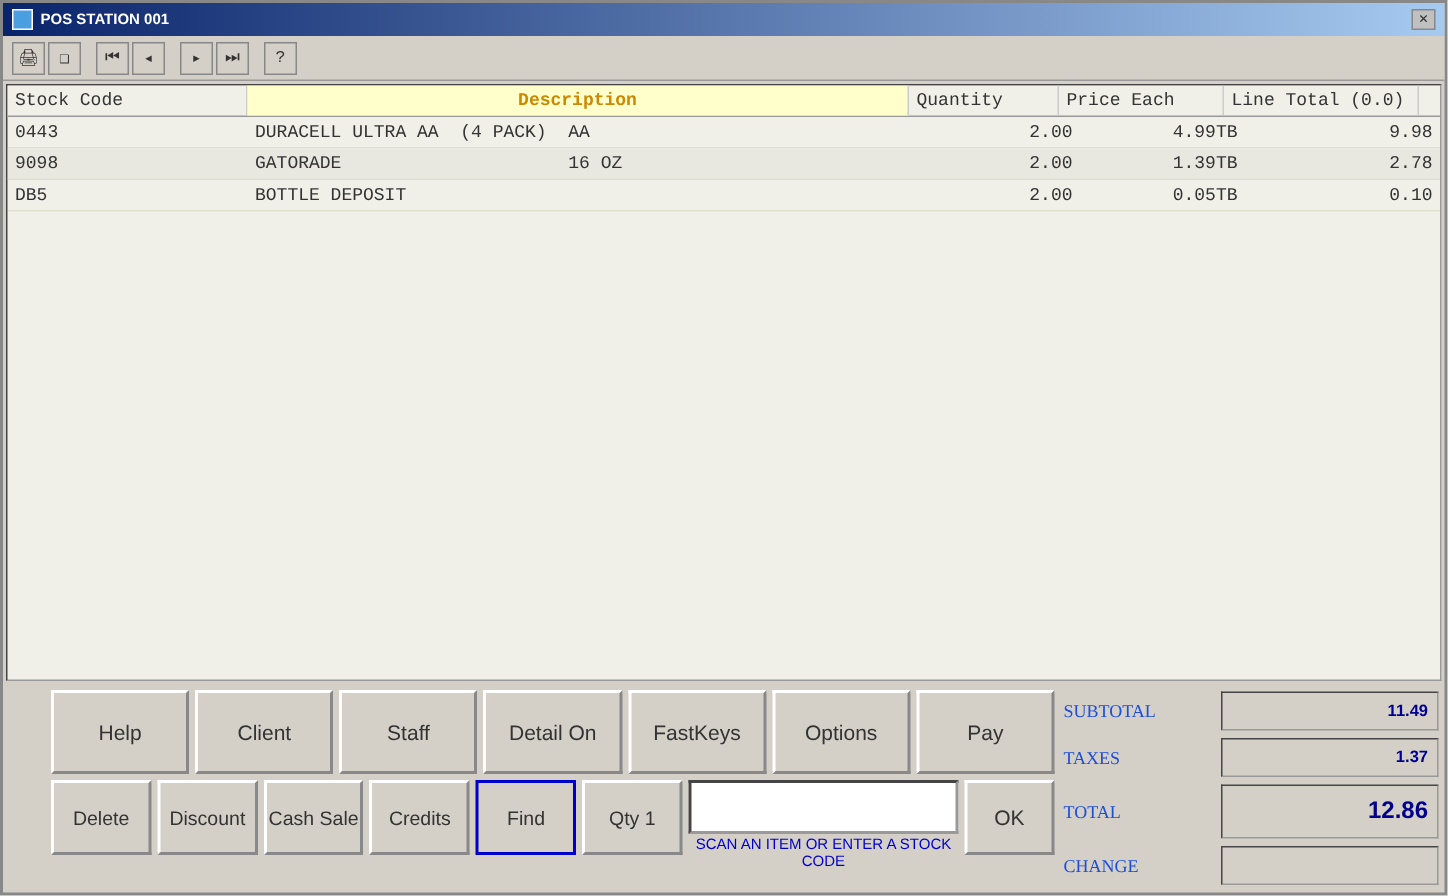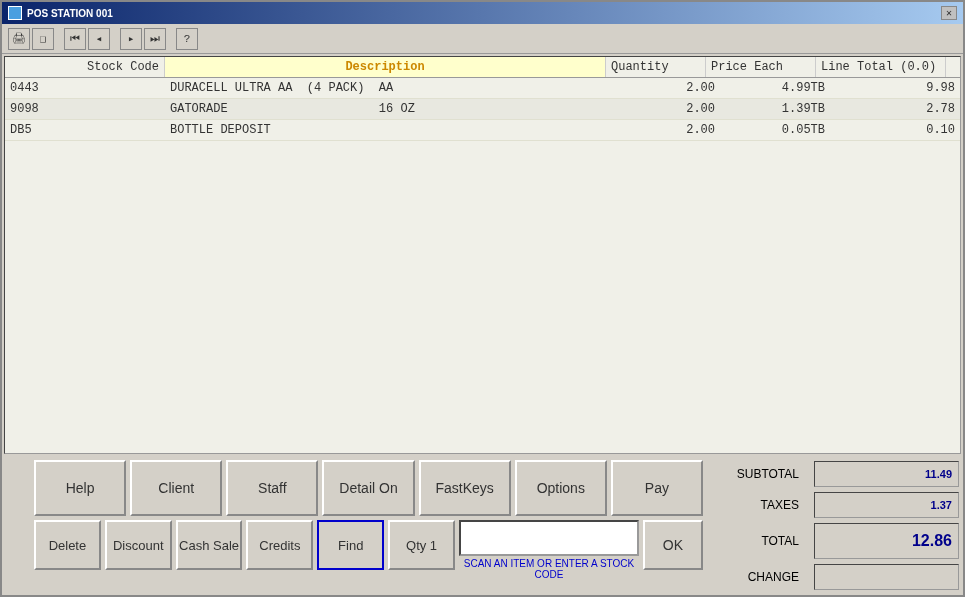--- a/index.html
+++ b/index.html
@@ -104,21 +104,21 @@
       background: #f0f0e8;
       border-bottom: 1px solid #999;
     }
     .table-header-cell {
       padding: 3px 5px;
       font-size: 12px;
       color: #333;
       border-right: 1px solid #ccc;
     }
     .table-header-cell.stock-code {
-      text-align: right;
+      text-align: left;
     }
     .table-header-cell.description {
       color: #cc8800;
       font-weight: bold;
       background: #ffffcc;
       text-align: center;
     }
     .table-body {
       flex: 1;
       overflow-y: auto;
@@ -246,24 +246,24 @@
       flex-direction: column;
       gap: 3px;
     }
     .summary-row {
       display: flex;
       align-items: center;
       justify-content: space-between;
       height: 28px;
     }
     .summary-label {
-      font-family: Liberation Sans, sans-serif;
+      font-family: Liberation Serif, serif;
       font-size: 12px;
-      color: #000000;
-      text-align: right;
+      color: #1d4ed8;
+      text-align: left;
       width: 90px;
     }
     .summary-value {
       background: #d4d0c8;
       border: 1px inset #999;
       width: 145px;
       height: 26px;
       display: flex;
       align-items: center;
       justify-content: flex-end;

